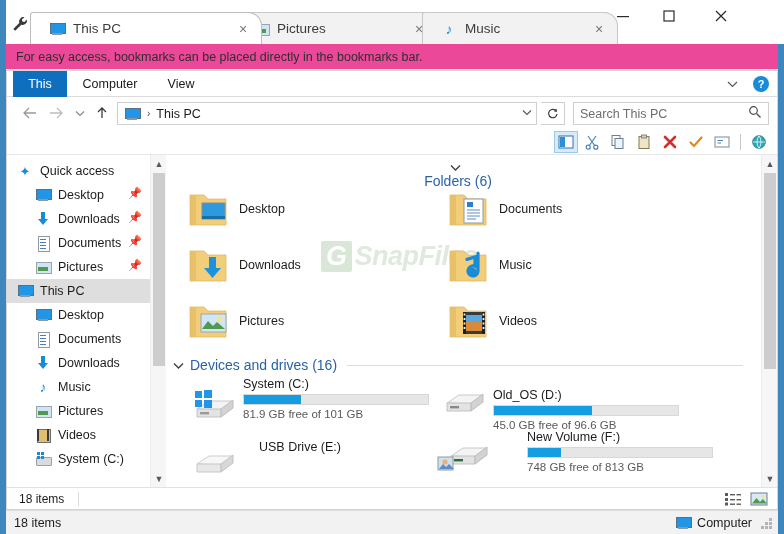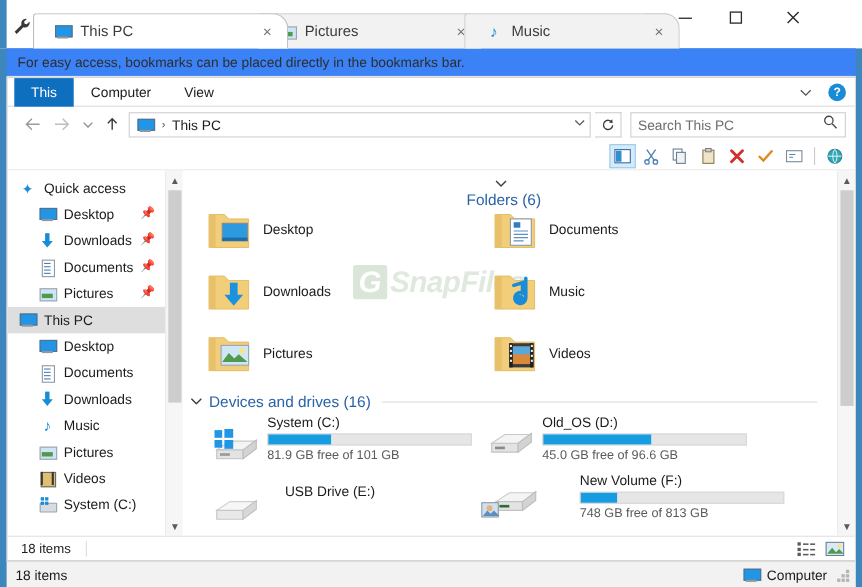--- a/index.html
+++ b/index.html
@@ -84,21 +84,21 @@
     background: #f7f7f7;
     border: 1px solid #cdcdcd; border-bottom: none;
     border-radius: 3px 10px 0 0;
     display: flex; align-items: center; justify-content: center;
     color: #6b6b6b; font-size: 13px;
   }
 
   
   #bookmarkbar {
     position: absolute; left: 6px; top: 44px; width: 772px; height: 26px;
-    background: #3b82f6;
+    background: #ec4899;
     display: flex; align-items: center;
     padding-left: 10px;
     font-size: 12.5px; color: #2e2e2e;
     border-bottom: 1px solid #e3e3e3;
   }
 
   
   #explorer {
     position: absolute; left: 6px; top: 70px; width: 772px; height: 440px;
     background: #ffffff;
@@ -727,21 +727,21 @@
 
         <div class="drive" style="left:270px; top:222px; width:250px;">
           <div style="position:absolute; left:0; top:10px;">
             <svg width="54" height="34" viewBox="0 0 54 34">
               <path d="M10 16 l12 -8 h24 l-12 9 z" fill="#f4f4f4" stroke="#c9c9c9" stroke-width="1"></path>
               <path d="M10 16 h24 v8 l-24 0 z" fill="#e3e3e3" stroke="#c2c2c2" stroke-width="1"></path>
               <path d="M34 16 l12 -9 v8 l-12 9 z" fill="#d3d3d3" stroke="#bcbcbc" stroke-width="1"></path>
               <rect x="13" y="19" width="9" height="2.4" fill="#8a8a8a"></rect>
             </svg>
           </div>
-          <div style="position:absolute; left:56px; top:0;">
+          <div style="position:absolute; left:56px; top:11px;">
             <div class="dname">Old_OS (D:)</div>
             <div class="bar">
               <i style="width:53%"></i>
             </div>
             <div class="dfree">45.0 GB free of 96.6 GB</div>
           </div>
         </div>
 
         <div class="drive" style="left:20px; top:285px; width:250px;">
           <div style="position:absolute; left:0; top:8px;">

